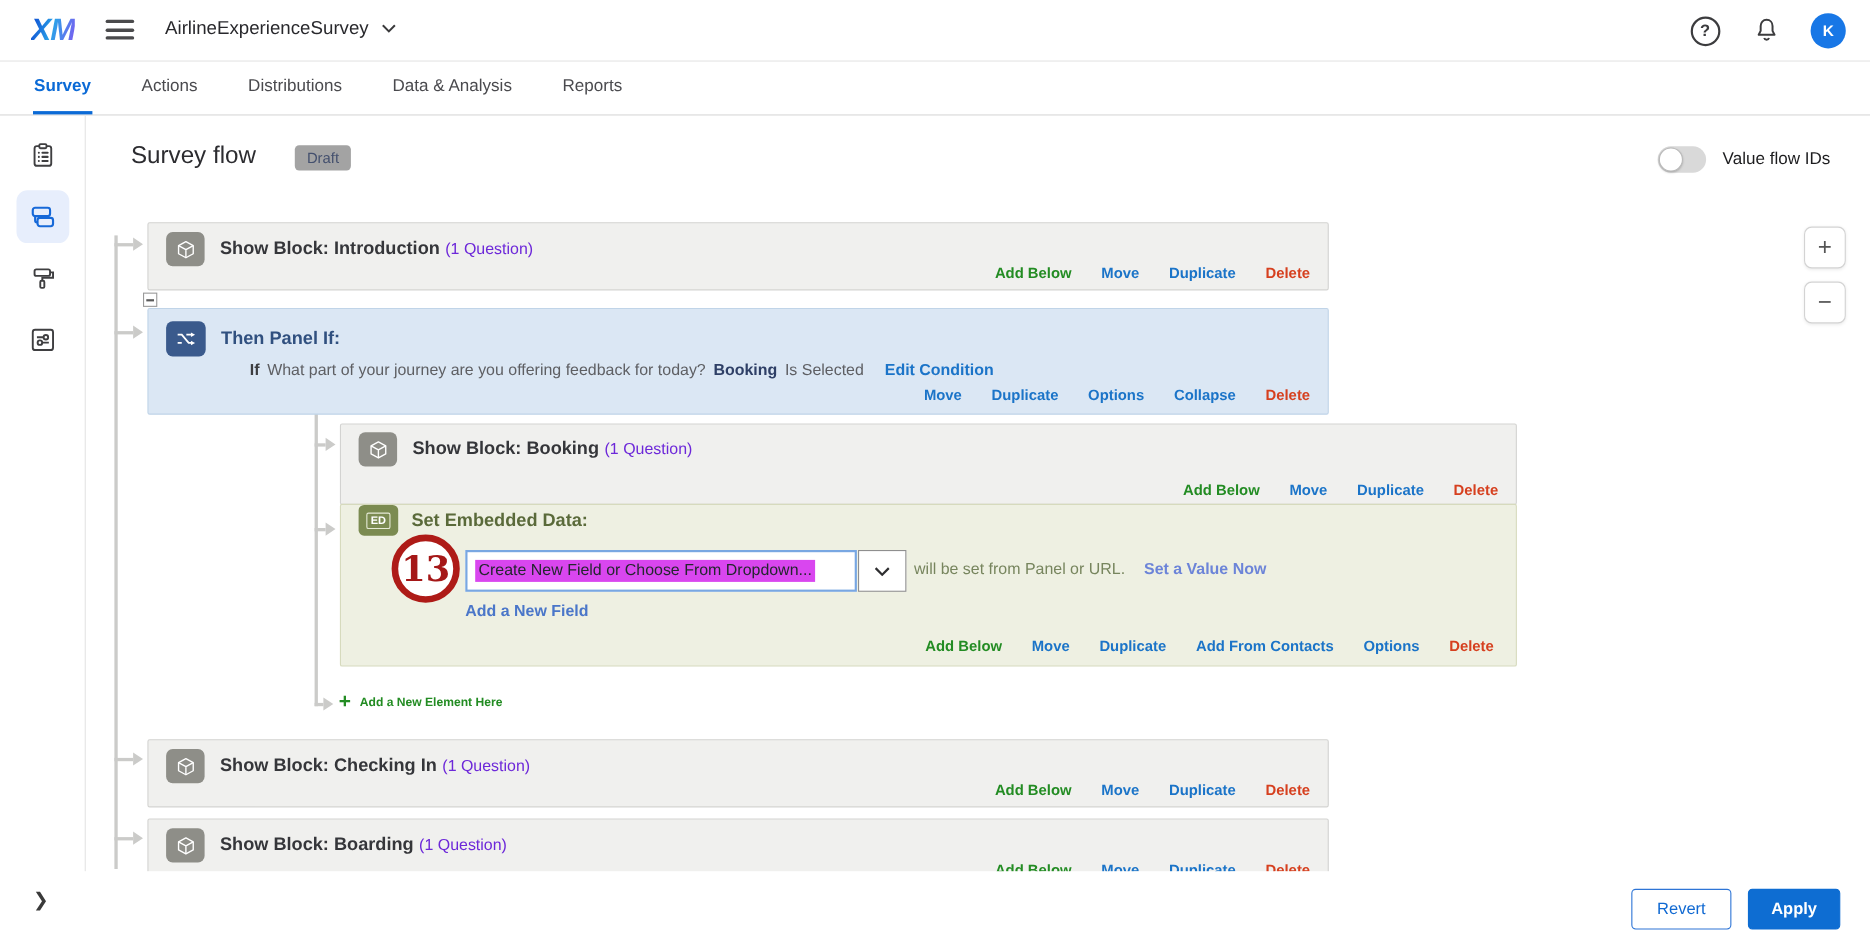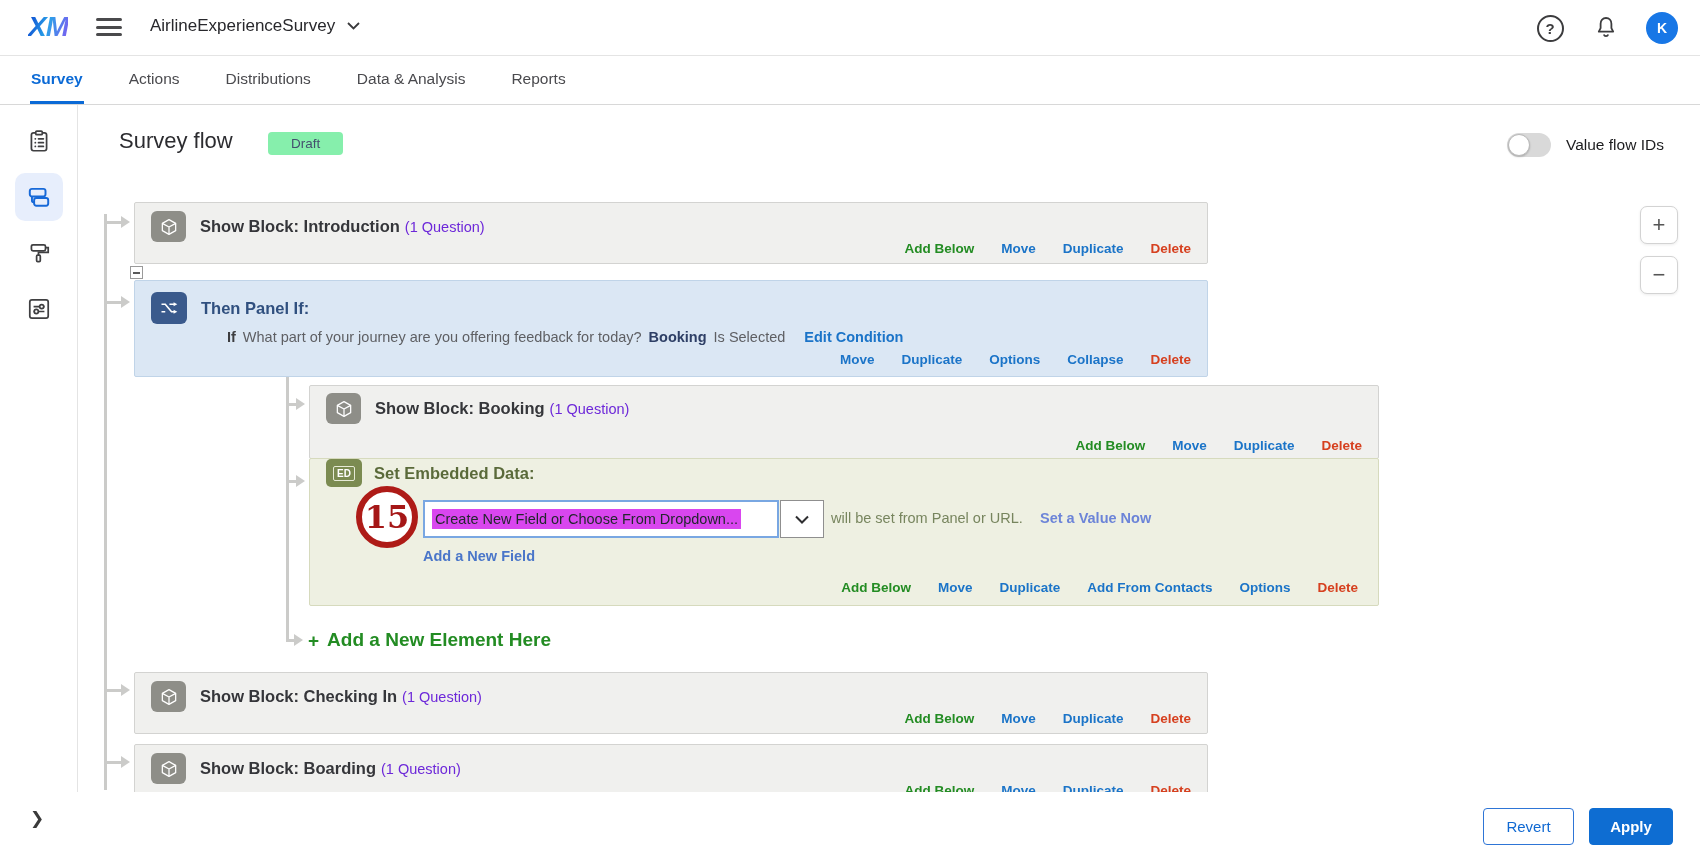--- a/index.html
+++ b/index.html
@@ -29,22 +29,22 @@
   .tab.active { color:#0b6ad6; font-weight:700; border-bottom-color:#0b6ad6; }
 
   
   .sidebar { position:absolute; top:105px; left:0; bottom:0; width:78px; background:#fff; border-right:1px solid #e4e4e4; z-index:25; }
   .side-item { width:48px; height:48px; margin:8px auto 8px; border-radius:10px; display:flex; align-items:center; justify-content:center; cursor:pointer; }
   .side-item.first { margin-top:12px; }
   .side-item.active { background:#e7eefc; }
 
   
   .page-title { position:absolute; left:119px; top:128px; font-size:22px; font-weight:500; color:#2c2c30; z-index:5; }
-  .badge { position:absolute; left:268px; top:132px; background:#86efac; color:#44506e; font-size:13.5px; font-weight:500;
-    padding:4px 23px; border-radius:4px; z-index:5; }
+  .badge { position:absolute; left:268px; top:132px; background:#a3a3a3; color:#44506e; font-size:13.5px; font-weight:500;
+    padding:4px 11px; border-radius:4px; z-index:5; }
   .toggle { position:absolute; left:1507px; top:133px; width:44px; height:24px; background:#d9d9d9; border-radius:12px; cursor:pointer; z-index:5; }
   .toggle .knob { position:absolute; left:1px; top:1px; width:22px; height:22px; background:#fff; border:1px solid #b9b9b9; border-radius:50%; box-shadow:0 1px 2px rgba(0,0,0,.2); }
   .toggle-label { position:absolute; left:1566px; top:136px; font-size:15.5px; color:#1d1d1f; z-index:5; }
 
   
   .zoom-btn { position:absolute; left:1640px; width:38px; height:38px; background:#fff; border:1px solid #d3d3d3; border-radius:7px;
     box-shadow:0 1px 3px rgba(0,0,0,.08); display:flex; align-items:center; justify-content:center;
     font-size:22px; color:#555; cursor:pointer; z-index:5; }
   .zoom-plus { top:206px; }
   .zoom-minus { top:256px; }
@@ -95,21 +95,21 @@
   .ed-suffix { position:absolute; left:521px; top:51px; font-size:14.5px; color:#77855e; white-space:nowrap; }
   .ed-setvalue { position:absolute; left:730px; top:51px; font-size:14.5px; color:#6c84d8; font-weight:600; cursor:pointer; white-space:nowrap; }
   .ed-addfield { position:absolute; left:113px; top:89px; font-size:14.5px; color:#4a76c9; font-weight:600; cursor:pointer; }
   .marker { position:absolute; left:46px; top:27px; width:62px; height:62px; border:6px solid #ae1b17; border-radius:50%;
     background:#fff; display:flex; align-items:center; justify-content:center; z-index:6;
     font-family:"DejaVu Serif", serif; font-size:32px; font-weight:700; color:#a51717; }
 
   
   .add-element { position:absolute; left:308px; top:629px; display:flex; align-items:center; gap:8px; z-index:2; cursor:pointer; }
   .add-plus { font-size:19px; font-weight:700; color:#238c23; line-height:1; }
-  .add-text { font-size:19px; font-weight:600; color:#238c23; }
+  .add-text { font-size:11px; font-weight:600; color:#238c23; }
 
   
   .footer { position:absolute; left:0; right:0; top:792px; height:58px; background:#fff; z-index:30; }
   .expand-chevron { position:absolute; left:30px; top:16px; font-size:17px; color:#3a3a3a; cursor:pointer; }
   .btn { position:absolute; top:16px; height:37px; border-radius:4px; font-size:15px; display:flex; align-items:center; justify-content:center; cursor:pointer; font-family:inherit; }
   .btn-revert { left:1483px; width:91px; background:#fff; border:1px solid #2e75d6; color:#1069d2; }
   .btn-apply  { left:1589px; width:84px; background:#0e6dd2; border:1px solid #0e6dd2; color:#fff; font-weight:600; }
 
   svg { display:block; }
 </style>
@@ -283,21 +283,21 @@
       <span>Create New Field or Choose From Dropdown...</span>
     </div>
     <div class="ed-dropdown">
       <svg width="14" height="9" viewBox="0 0 14 9">
           <path d="M1 1.5l6 6 6-6" fill="none" stroke="#2e2e30" stroke-width="2"></path>
         </svg>
     </div>
     <div class="ed-suffix">will be set from Panel or URL.</div>
     <div class="ed-setvalue">Set a Value Now</div>
     <div class="ed-addfield">Add a New Field</div>
-    <div class="marker">15</div>
+    <div class="marker">13</div>
     <div class="actions" style="right:20px; bottom:10px;">
       <span class="al green">Add Below</span>
       <span class="al blue">Move</span>
       <span class="al blue">Duplicate</span>
       <span class="al blue">Add From Contacts</span>
       <span class="al blue">Options</span>
       <span class="al red">Delete</span>
     </div>
   </section>
 

